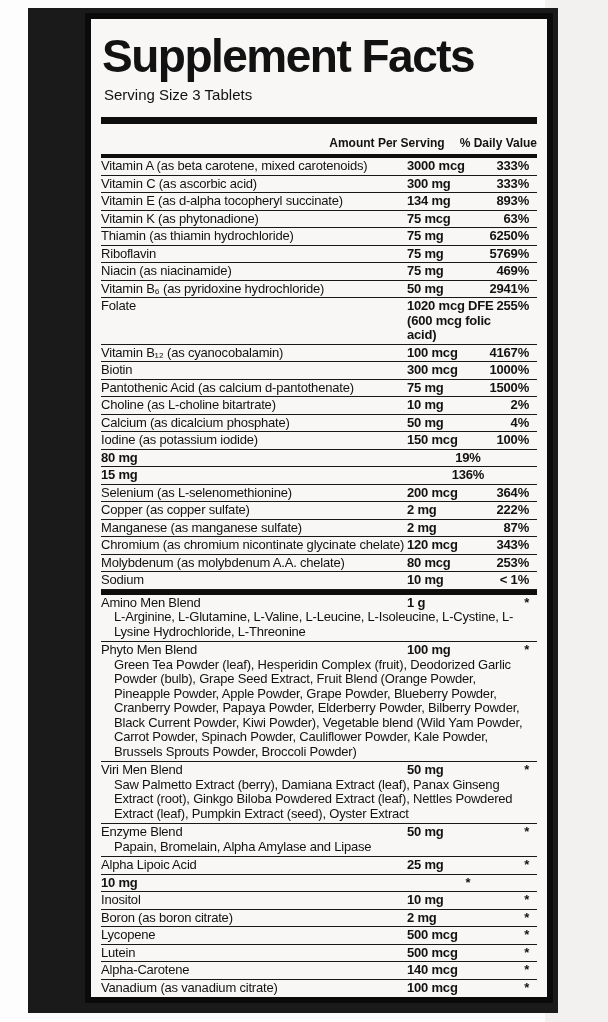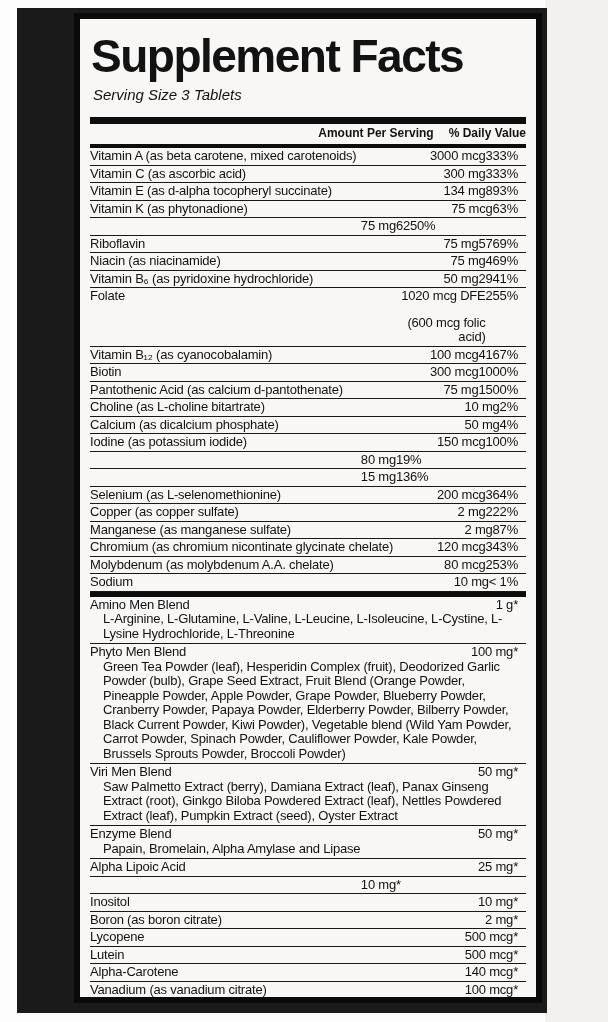--- a/index.html
+++ b/index.html
@@ -15,55 +15,55 @@
     width:608px;height:1022px;position:relative;overflow:hidden;
     background:var(--page-bg);
     font-family:"Liberation Sans", sans-serif;
     color:var(--ink);
   }
   .right-strip{
     position:absolute;top:0;right:0;width:63px;height:1022px;
     background:var(--right-strip);
   }
   .frame{
-    position:absolute;left:17px;top:8px;width:530px;height:1005px;
+    position:absolute;left:28px;top:8px;width:530px;height:1005px;
     background:var(--frame);
   }
   .card{
     position:absolute;left:57px;top:5px;width:468px;height:990px;
     background:var(--card-bg);
     border:6px solid #0a0a0a;
     padding:12px 10px 0 10px;
     overflow:hidden;
   }
   .title{
     font-weight:bold;font-size:46px;line-height:1;
     letter-spacing:-1.5px;margin:2px 0 7px 1px;white-space:nowrap;
   }
-  .serving{font-size:15px;margin:0 0 14px 3px;font-style:italic;}
+  .serving{font-size:15px;margin:0 0 14px 3px;}
   .bar{background:#0d0d0d;width:100%;}
   .bar.thick{height:7px;}
   .bar.med{height:4px;}
   .head{
     display:flex;justify-content:flex-end;align-items:center;gap:15px;
-    font-size:12px;font-weight:bold;padding:2px 0 4px 0;
+    font-size:12px;font-weight:bold;padding:12px 0 4px 0;
   }
   .rows{width:100%;}
   .row{
     display:grid;grid-template-columns:306px 1fr auto;align-items:start;
     border-bottom:1.5px solid #181818;
     padding:1px 0;
     font-size:13px;line-height:14.5px;letter-spacing:-0.2px;
   }
   .row:last-child{border-bottom:none;}
   .row.thick-before{border-top:5px solid #0d0d0d;}
   .c-name{white-space:nowrap;overflow:visible;}
-  .c-amt{text-align:right;}
-  .amt2{display:block;margin-top:12px;}
-  .c-dv{text-align:left;padding-right:8px;white-space:nowrap;}
+  .c-amt{text-align:left;font-weight:bold;}
+  .amt2{display:block;}
+  .c-dv{text-align:center;padding-right:8px;white-space:nowrap;font-weight:bold;}
   .sub{grid-column:1/-1;padding:0 4px 1px 13px;letter-spacing:-0.2px;}
 </style>
 </head>
 <body>
 
 <div class="right-strip"></div>
 
 <div class="frame">
   <div class="card">
     <div class="title">Supplement Facts</div>
@@ -105,20 +105,21 @@
   </div>
         <div class="row">
     <div class="c-name">Vitamin K (as phytonadione)</div>
     <div class="c-amt">
       <span>75 mcg</span>
     </div>
     <div class="c-dv">63%</div>
 
   </div>
         <div class="row">
+    <div class="c-name">Thiamin (as thiamin hydrochloride)</div>
     <div class="c-amt">
       <span>75 mg</span>
     </div>
     <div class="c-dv">6250%</div>
 
   </div>
         <div class="row">
     <div class="c-name">Riboflavin</div>
     <div class="c-amt">
       <span>75 mg</span>

